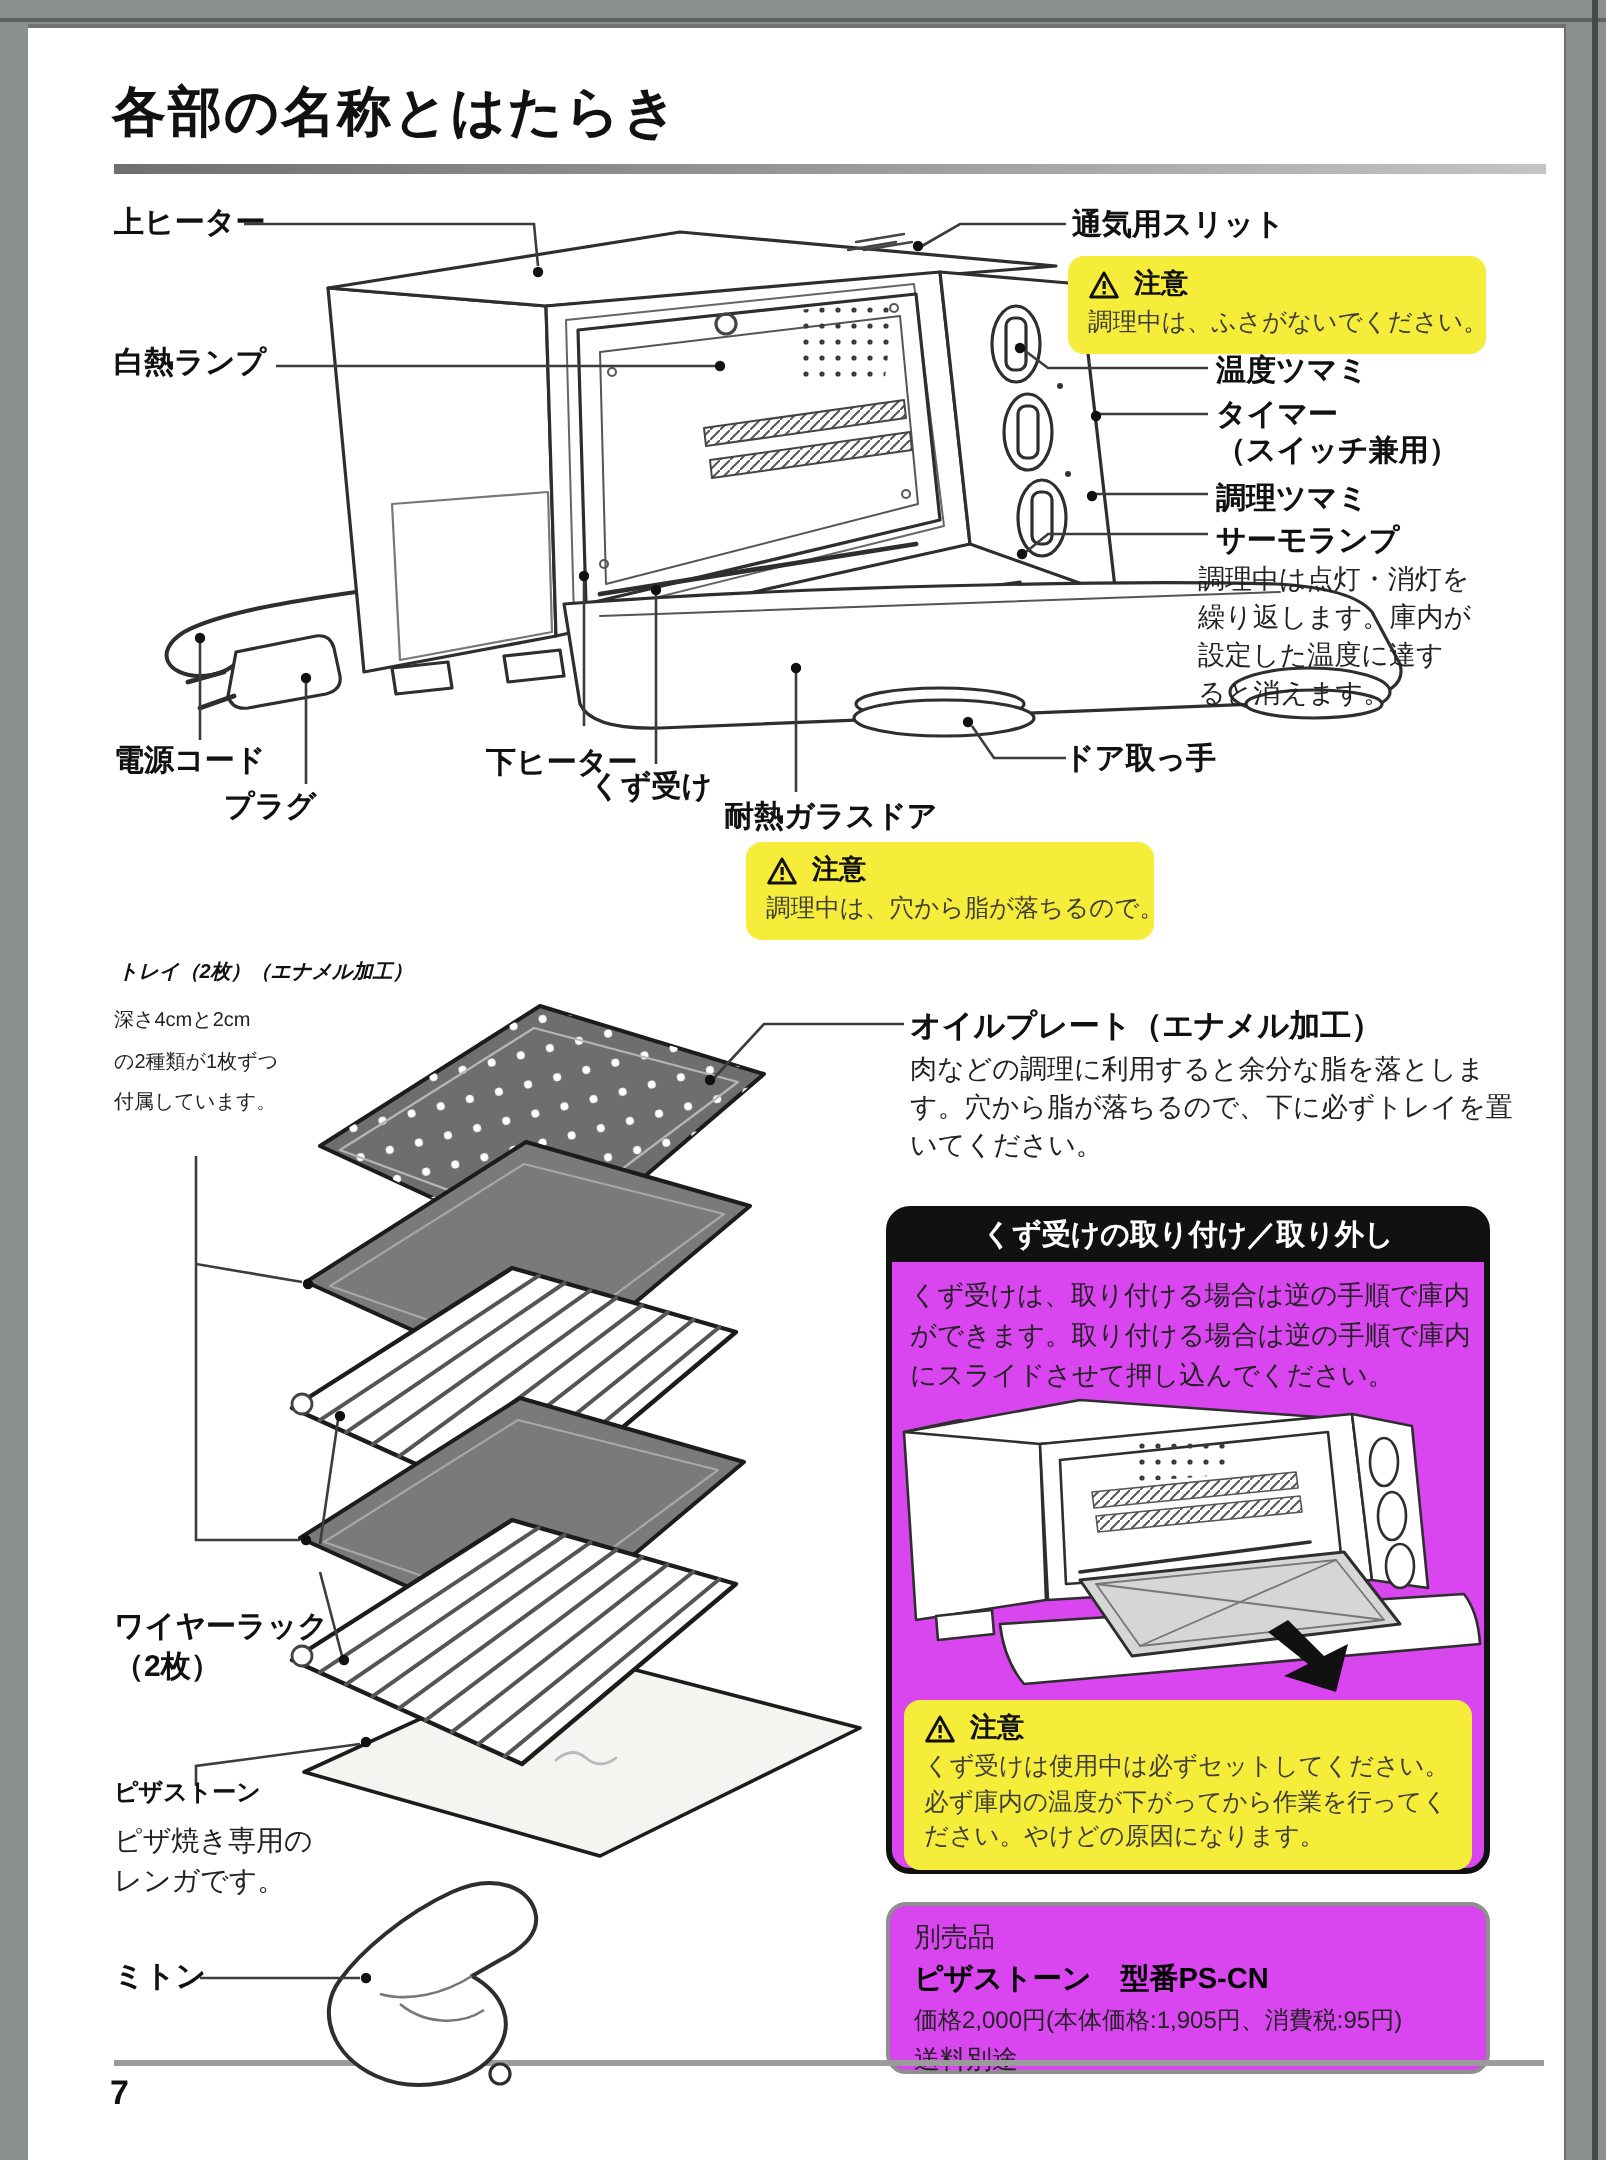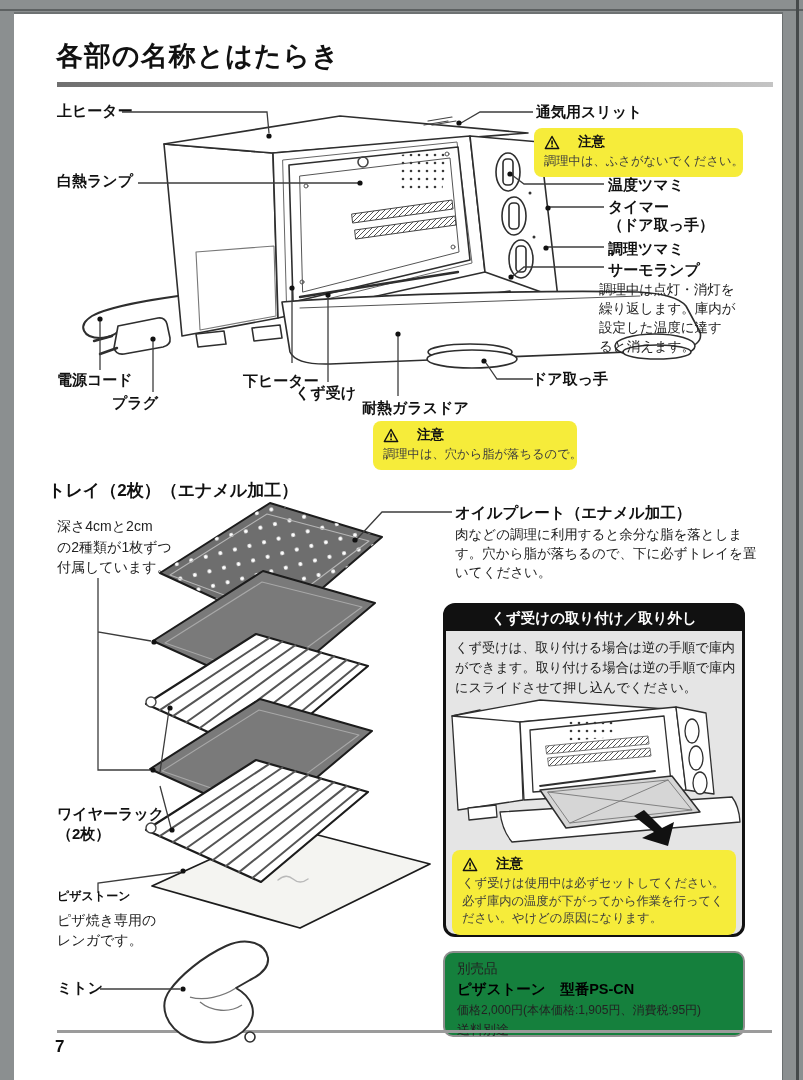--- a/index.html
+++ b/index.html
@@ -10,32 +10,32 @@
   .edge-top{position:absolute;left:0;top:9px;width:803px;height:2px;background:#5d6162;}
   .edge-right{position:absolute;left:796px;top:0;width:3px;height:1080px;background:#45494a;}
   #art{position:absolute;left:0;top:0;z-index:3;pointer-events:none;}
   .txt{position:absolute;z-index:4;color:#111;}
   .page-title{left:56px;top:38px;font-size:27px;font-weight:bold;letter-spacing:1px;}
   .title-rule{position:absolute;left:57px;top:82px;width:716px;height:5px;z-index:2;
     background:linear-gradient(to right,#6f6f6f,#c4c4c4);}
   .lbl{font-weight:bold;font-size:15px;white-space:nowrap;}
   .desc{font-size:13.5px;font-weight:normal;color:#222;line-height:19px;white-space:nowrap;}
   .caution{position:absolute;z-index:4;background:#f6ec3a;border-radius:8px;padding:5px 10px 7px 10px;box-sizing:border-box;}
-  .caution .ct{display:flex;align-items:center;gap:18px;font-weight:bold;font-size:13.5px;color:#111;}
+  .caution .ct{display:flex;align-items:center;gap:7px;font-weight:bold;font-size:13.5px;color:#111;}
   .caution .cb{font-size:12.3px;color:#3d3d3d;margin-top:2px;line-height:17px;white-space:nowrap;}
   .warn{width:16px;height:15px;flex:0 0 auto;}
   .panel{position:absolute;left:443px;top:603px;width:302px;height:334px;z-index:2;
-    border:3px solid #111;border-radius:12px;background:#e5e5e5;box-sizing:border-box;}
+    border:3px solid #111;border-radius:12px;background:#d946ef;box-sizing:border-box;}
   .panel-header{position:absolute;left:-1px;top:-1px;width:298px;height:26px;background:#111;
     border-radius:9px 9px 0 0;color:#fff;font-weight:bold;font-size:14.5px;text-align:center;line-height:26px;}
   .panel-body{position:absolute;left:9px;top:32px;font-size:13.2px;color:#222;line-height:20px;white-space:nowrap;}
   .panel-caution{left:452px;top:850px;width:284px;}
   .panel-caution .cb{line-height:17.5px;}
   .opt-box{position:absolute;left:443px;top:951px;width:302px;height:86px;z-index:2;
-    border:2px solid #8f8f8f;border-radius:10px;background:#15803d;box-sizing:border-box;padding:7px 12px;}
+    border:2px solid #8f8f8f;border-radius:10px;background:#d946ef;box-sizing:border-box;padding:7px 12px;}
   .opt-box .l1{font-size:13.5px;color:#222;}
   .opt-box .l2{font-size:14.5px;font-weight:bold;margin-top:2px;}
   .opt-box .l3{font-size:12px;color:#222;margin-top:3px;}
   .opt-box .l4{font-size:13px;color:#222;margin-top:2px;}
   .footer-line{position:absolute;left:57px;top:1030px;width:715px;height:3px;background:#9b9b9b;z-index:2;}
   .page-num{left:55px;top:1037px;font-size:17px;font-weight:bold;}
 </style>
 </head>
 <body>
 
@@ -207,21 +207,21 @@
   <div class="txt lbl" style="left:57px;top:172px;">白熱ランプ</div>
   <div class="txt lbl" style="left:57px;top:371px;">電源コード</div>
   <div class="txt lbl" style="left:112px;top:394px;">プラグ</div>
   <div class="txt lbl" style="left:243px;top:372px;">下ヒーター</div>
   <div class="txt lbl" style="left:295px;top:384px;">くず受け</div>
   <div class="txt lbl" style="left:362px;top:399px;">耐熱ガラスドア</div>
   <div class="txt lbl" style="left:532px;top:370px;">ドア取っ手</div>
   <div class="txt lbl" style="left:536px;top:103px;">通気用スリット</div>
   <div class="txt lbl" style="left:608px;top:176px;">温度ツマミ</div>
   <div class="txt lbl" style="left:608px;top:198px;">タイマー</div>
-  <div class="txt lbl" style="left:608px;top:216px;">（ドア取っ手）</div>
+  <div class="txt lbl" style="left:608px;top:216px;">（スイッチ兼用）</div>
   <div class="txt lbl" style="left:608px;top:240px;">調理ツマミ</div>
   <div class="txt lbl" style="left:608px;top:261px;">サーモランプ</div>
 
   <div class="txt desc" style="left:599px;top:280px;">
     <div>調理中は点灯・消灯を</div>
     <div>繰り返します。庫内が</div>
     <div>設定した温度に達す</div>
     <div>ると消えます。</div>
   </div>
 
@@ -242,22 +242,22 @@
       <svg class="warn" viewBox="0 0 24 22">
         <path d="M12 2 L22 20 H2 Z" fill="none" stroke="#111" stroke-width="2.2" stroke-linejoin="round"></path>
         <rect x="10.9" y="8" width="2.4" height="6" fill="#111"></rect>
         <rect x="10.9" y="15.6" width="2.4" height="2.4" fill="#111"></rect>
       </svg>
       <span>注意</span>
     </div>
     <div class="cb">調理中は、穴から脂が落ちるので。</div>
   </div>
 
-  <div class="txt lbl" style="left:48px;top:479px;font-size:17px;">トレイ（2枚）（エナメル加工）</div>
-  <div class="txt desc" style="left:57px;top:516px;font-size:14px;line-height:20.5px;">
+  <div class="txt lbl" style="left:59px;top:479px;font-size:10px;font-style:italic;">トレイ（2枚）（エナメル加工）</div>
+  <div class="txt desc" style="left:57px;top:501px;font-size:10px;line-height:20.5px;">
     <div>深さ4cmと2cm</div>
     <div>の2種類が1枚ずつ</div>
     <div>付属しています。</div>
   </div>
 
   <div class="txt lbl" style="left:455px;top:503px;font-size:15.5px;">オイルプレート（エナメル加工）</div>
   <div class="txt desc" style="left:455px;top:525px;">
     <div>肉などの調理に利用すると余分な脂を落としま</div>
     <div>す。穴から脂が落ちるので、下に必ずトレイを置</div>
     <div>いてください。</div>

